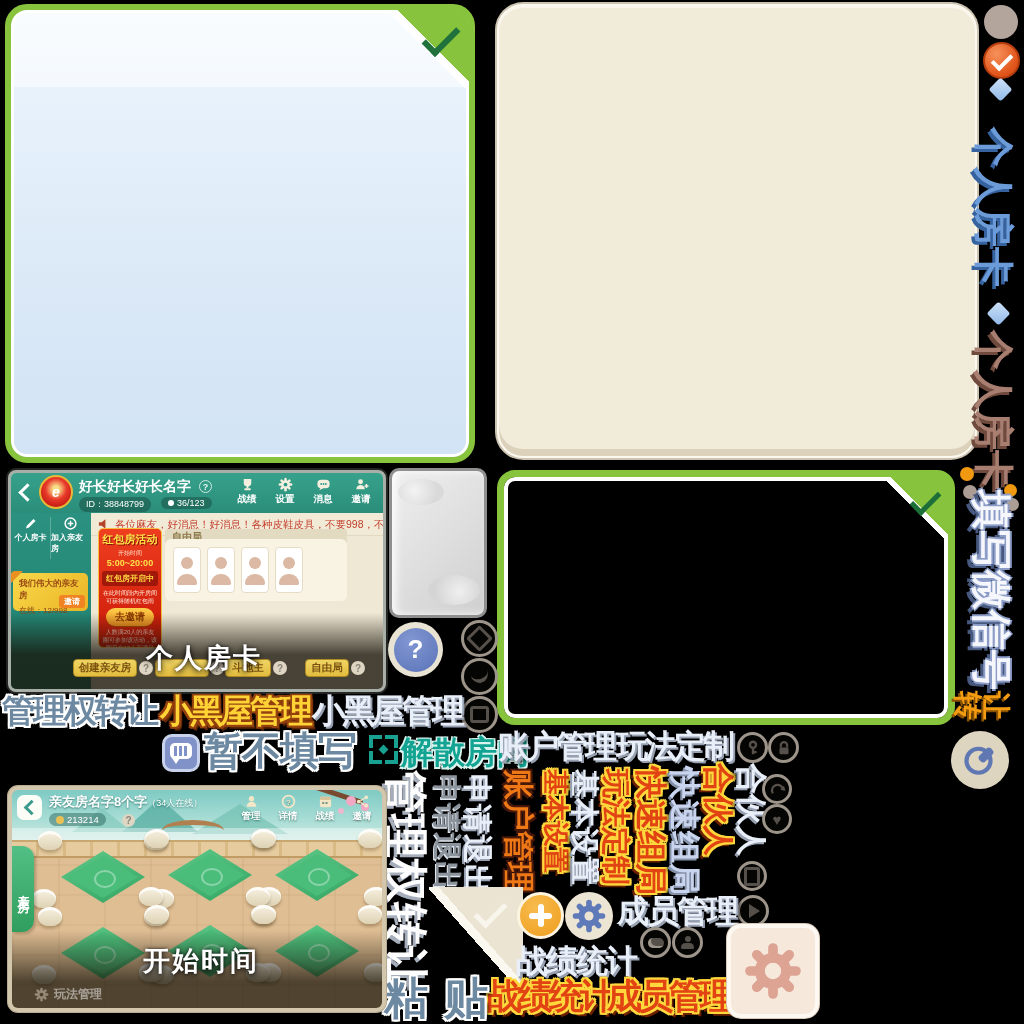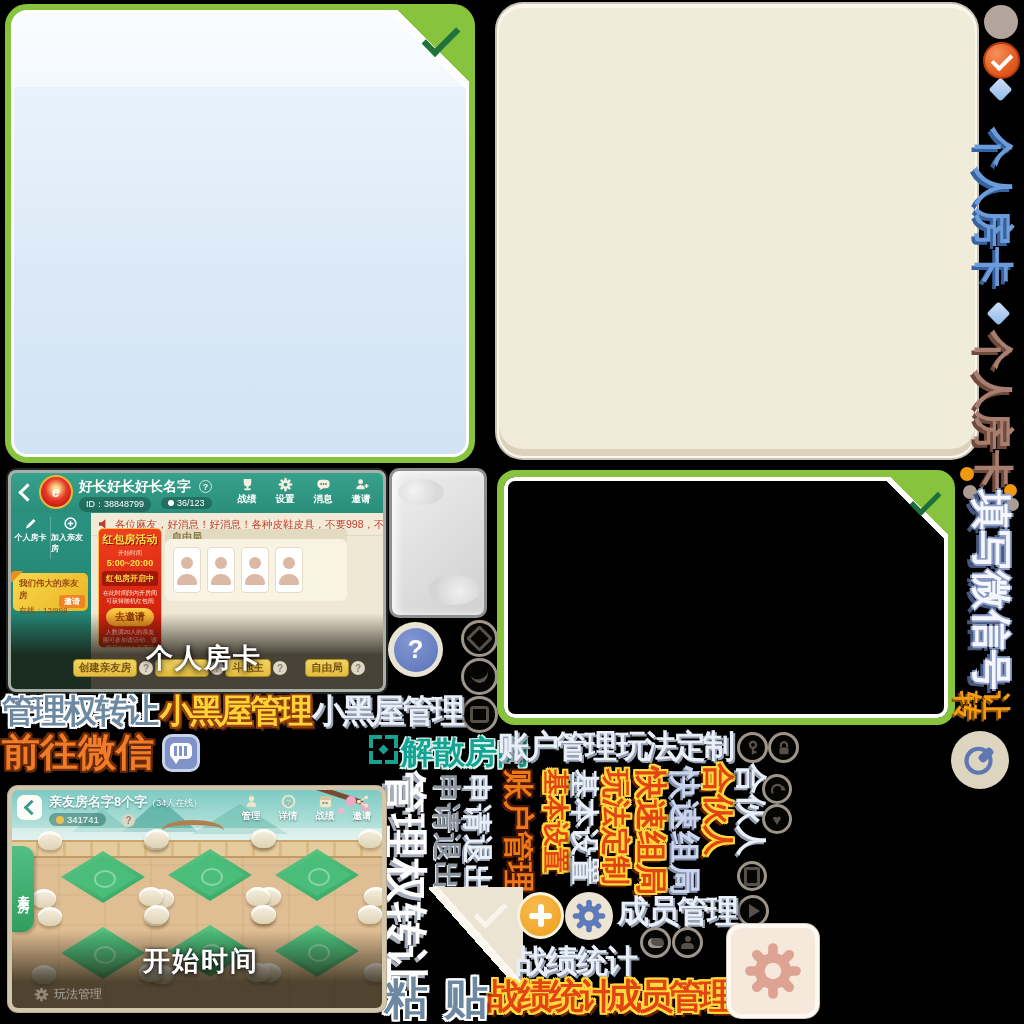--- a/index.html
+++ b/index.html
@@ -82,26 +82,26 @@
     <span style="display:block;width:18px;height:9px;border-bottom:4px solid #56504a;border-radius:0 0 60% 60%/0 0 100% 100%;transform:rotate(-15deg);"></span>
   </div>
   <div class="abs tc" style="left:461px;top:696px;width:37px;height:37px;">
     <span style="display:block;width:13px;height:11px;border:3px solid #56504a;border-radius:3px;"></span>
   </div>
 
   <div class="abs txt s-bluewhite" style="left:2px;top:694px;font-size:33px;letter-spacing:-2px;">管理权转让</div>
   <div class="abs txt s-yellow" style="left:160px;top:694px;font-size:33px;letter-spacing:-3px;">小黑屋管理</div>
   <div class="abs txt s-light" style="left:312px;top:694px;font-size:33px;letter-spacing:-3px;">小黑屋管理</div>
 
-  <div class="abs txt s-orange" style="left:2px;top:733px;font-size:38px;">前往微信</div>
   <div class="abs" style="left:162px;top:734px;width:38px;height:38px;background:#8092c8;border:3px solid #c8d2ea;border-radius:10px;box-sizing:border-box;">
     <span style="position:absolute;left:5px;top:6px;width:22px;height:16px;background:#fff;border-radius:5px;"></span>
     <span style="position:absolute;left:9px;top:9px;width:3px;height:10px;background:#8092c8;box-shadow:5px 0 0 #8092c8,10px 0 0 #8092c8;"></span>
     <span style="position:absolute;left:7px;top:21px;width:0;height:0;border-left:4px solid transparent;border-right:4px solid transparent;border-top:6px solid #fff;"></span>
   </div>
+  <div class="abs txt s-bluewhite" style="left:204px;top:731px;font-size:39px;letter-spacing:-1px;">暂不填写</div>
   <div class="abs" style="left:369px;top:735px;width:29px;height:29px;">
     <span style="position:absolute;left:0;top:0;width:9px;height:9px;border-left:4px solid #18a090;border-top:4px solid #18a090;"></span>
     <span style="position:absolute;right:0;top:0;width:9px;height:9px;border-right:4px solid #18a090;border-top:4px solid #18a090;"></span>
     <span style="position:absolute;left:0;bottom:0;width:9px;height:9px;border-left:4px solid #18a090;border-bottom:4px solid #18a090;"></span>
     <span style="position:absolute;right:0;bottom:0;width:9px;height:9px;border-right:4px solid #18a090;border-bottom:4px solid #18a090;"></span>
     <span style="position:absolute;left:11px;top:11px;width:7px;height:7px;background:#18a090;transform:rotate(45deg);"></span>
   </div>
   <div class="abs txt s-teal" style="left:401px;top:736px;font-size:32px;">解散房间</div>
   <div class="abs txt s-light" style="left:498px;top:730px;font-size:32px;letter-spacing:-3px;">账户管理</div>
   <div class="abs txt s-light" style="left:616px;top:730px;font-size:32px;letter-spacing:-3px;">玩法定制</div>
@@ -362,21 +362,21 @@
       <span class="abs" style="right:26px;top:6px;width:10px;height:10px;border-radius:50%;background:#f2a8c4;box-shadow:14px 6px 0 -1px #f2a8c4,-10px 10px 0 -2px #ecb8d0,6px 18px 0 -3px #f2a8c4;"></span>
 
       <div class="abs" style="left:5px;top:5px;width:25px;height:25px;background:#fdfdf8;border-radius:7px;display:flex;align-items:center;justify-content:center;">
         <span style="display:block;width:8px;height:8px;border-left:3px solid #3a9a8c;border-bottom:3px solid #3a9a8c;transform:rotate(45deg);margin-left:3px;"></span>
       </div>
       <span class="abs txt" style="left:37px;top:5px;color:#fff;font-size:13px;text-shadow:0 1px 2px rgba(0,70,60,.6);">
         <span>亲友房名字8个字</span><span style="font-size:9px;font-weight:normal;">（34人在线）</span>
       </span>
       <span class="abs pill" style="left:37px;top:23px;font-size:9.5px;background:rgba(15,75,65,.4);">
         <span style="display:inline-block;width:8px;height:8px;border-radius:50%;background:#e8c054;margin-right:3px;"></span>
-        <span>341741</span>
+        <span>213214</span>
       </span>
       <span class="qdot" style="left:110px;top:24px;width:13px;height:13px;">?</span>
 
       <div class="abs" style="right:3px;top:4px;display:flex;gap:3px;">
         <div class="navitem" style="width:34px;text-shadow:0 1px 2px rgba(0,60,50,.6);">
           <svg width="15" height="15" viewBox="0 0 16 16">
               <circle cx="8" cy="5" r="2.8" fill="#f3e7c8"></circle>
               <path d="M2.8 13.5a5.2 5.2 0 0 1 10.4 0z" fill="#f3e7c8"></path>
             </svg>
           <span>管理</span>
@@ -486,19 +486,19 @@
       <svg width="15" height="15" viewBox="0 0 24 24" style="opacity:.55;">
         <g fill="#cfc5b2">
             <rect x="10" y="1" width="4" height="22" rx="2"></rect>
             <rect x="10" y="1" width="4" height="22" rx="2" transform="rotate(45 12 12)"></rect>
             <rect x="10" y="1" width="4" height="22" rx="2" transform="rotate(90 12 12)"></rect>
             <rect x="10" y="1" width="4" height="22" rx="2" transform="rotate(135 12 12)"></rect>
             <circle cx="12" cy="12" r="7"></circle>
           </g>
           <circle cx="12" cy="12" r="3" fill="#4a3f2c"></circle>
       </svg>
-      <span style="color:rgba(255,255,255,.5);font-size:12px;font-weight:normal;">玩法管理</span>
+      <span style="color:rgba(255,255,255,.5);font-size:12px;font-weight:bold;">玩法管理</span>
     </div>
 
     <div class="abs txt" style="left:131px;top:158px;font-size:27px;color:#fff;letter-spacing:2px;text-shadow:0 2px 6px rgba(0,0,0,.9),0 0 3px rgba(0,0,0,.6);z-index:5;">开始时间</div>
   </div>
 
 </div>
 
 </body></html>

